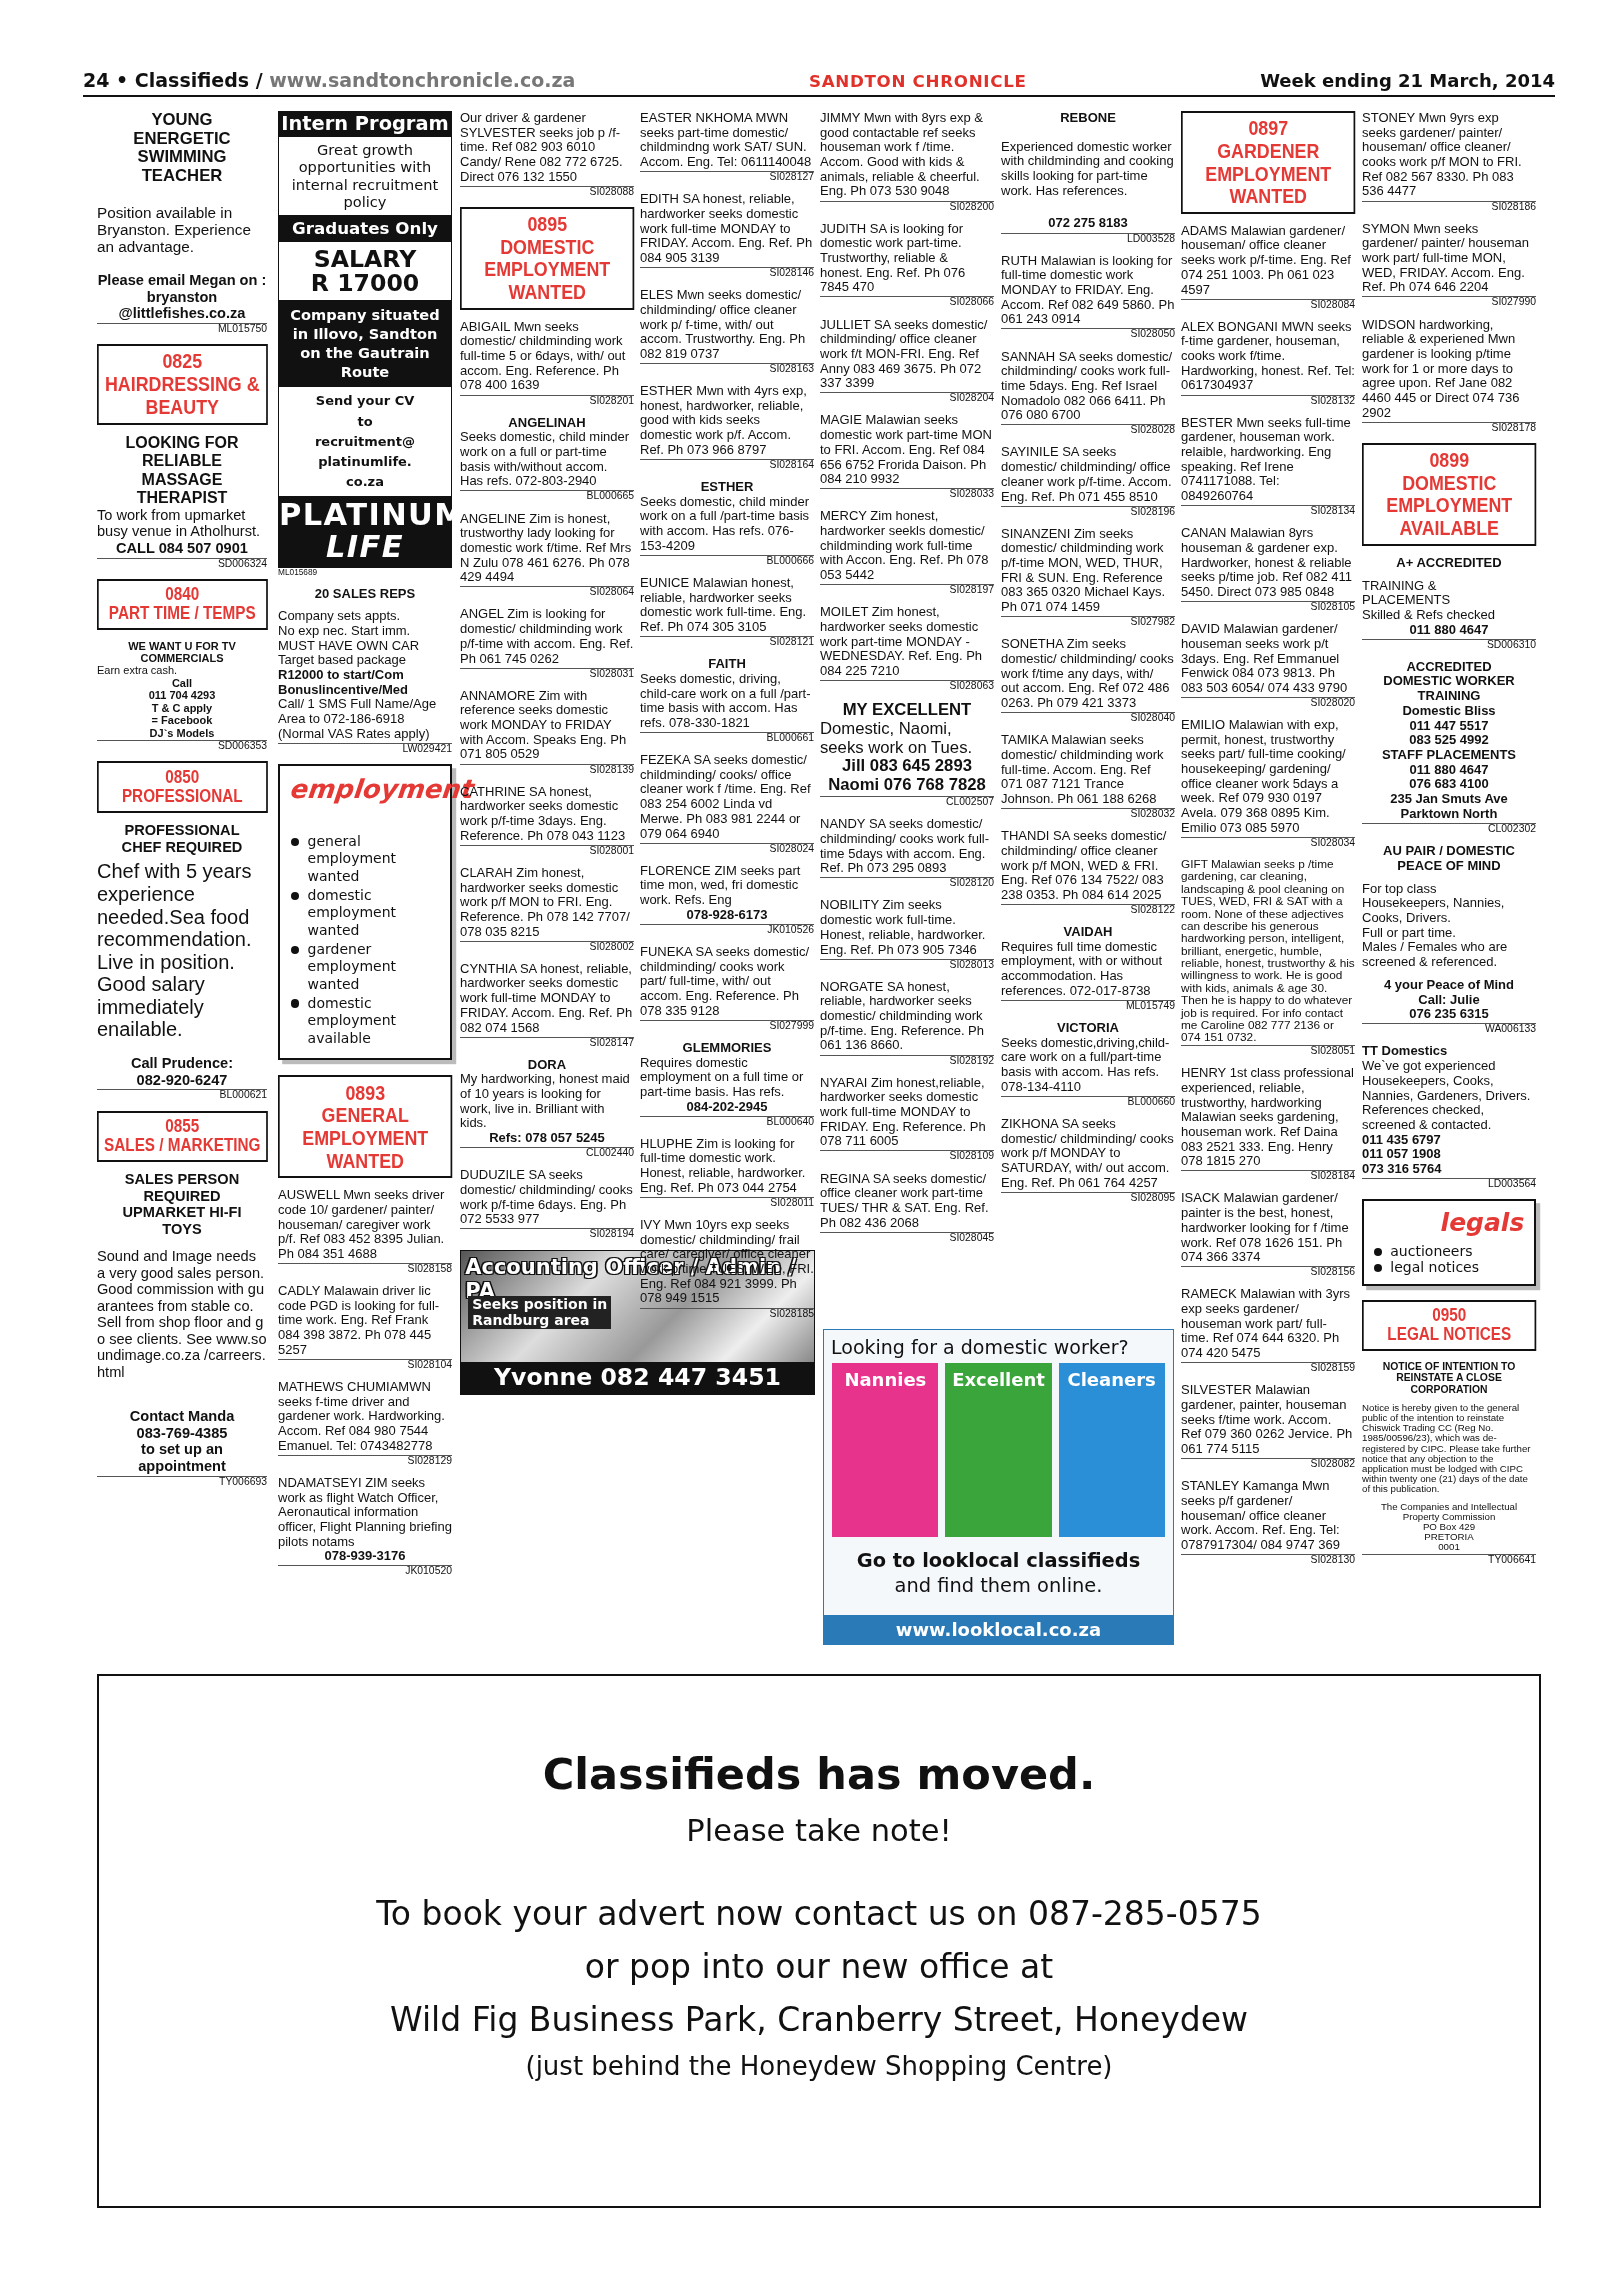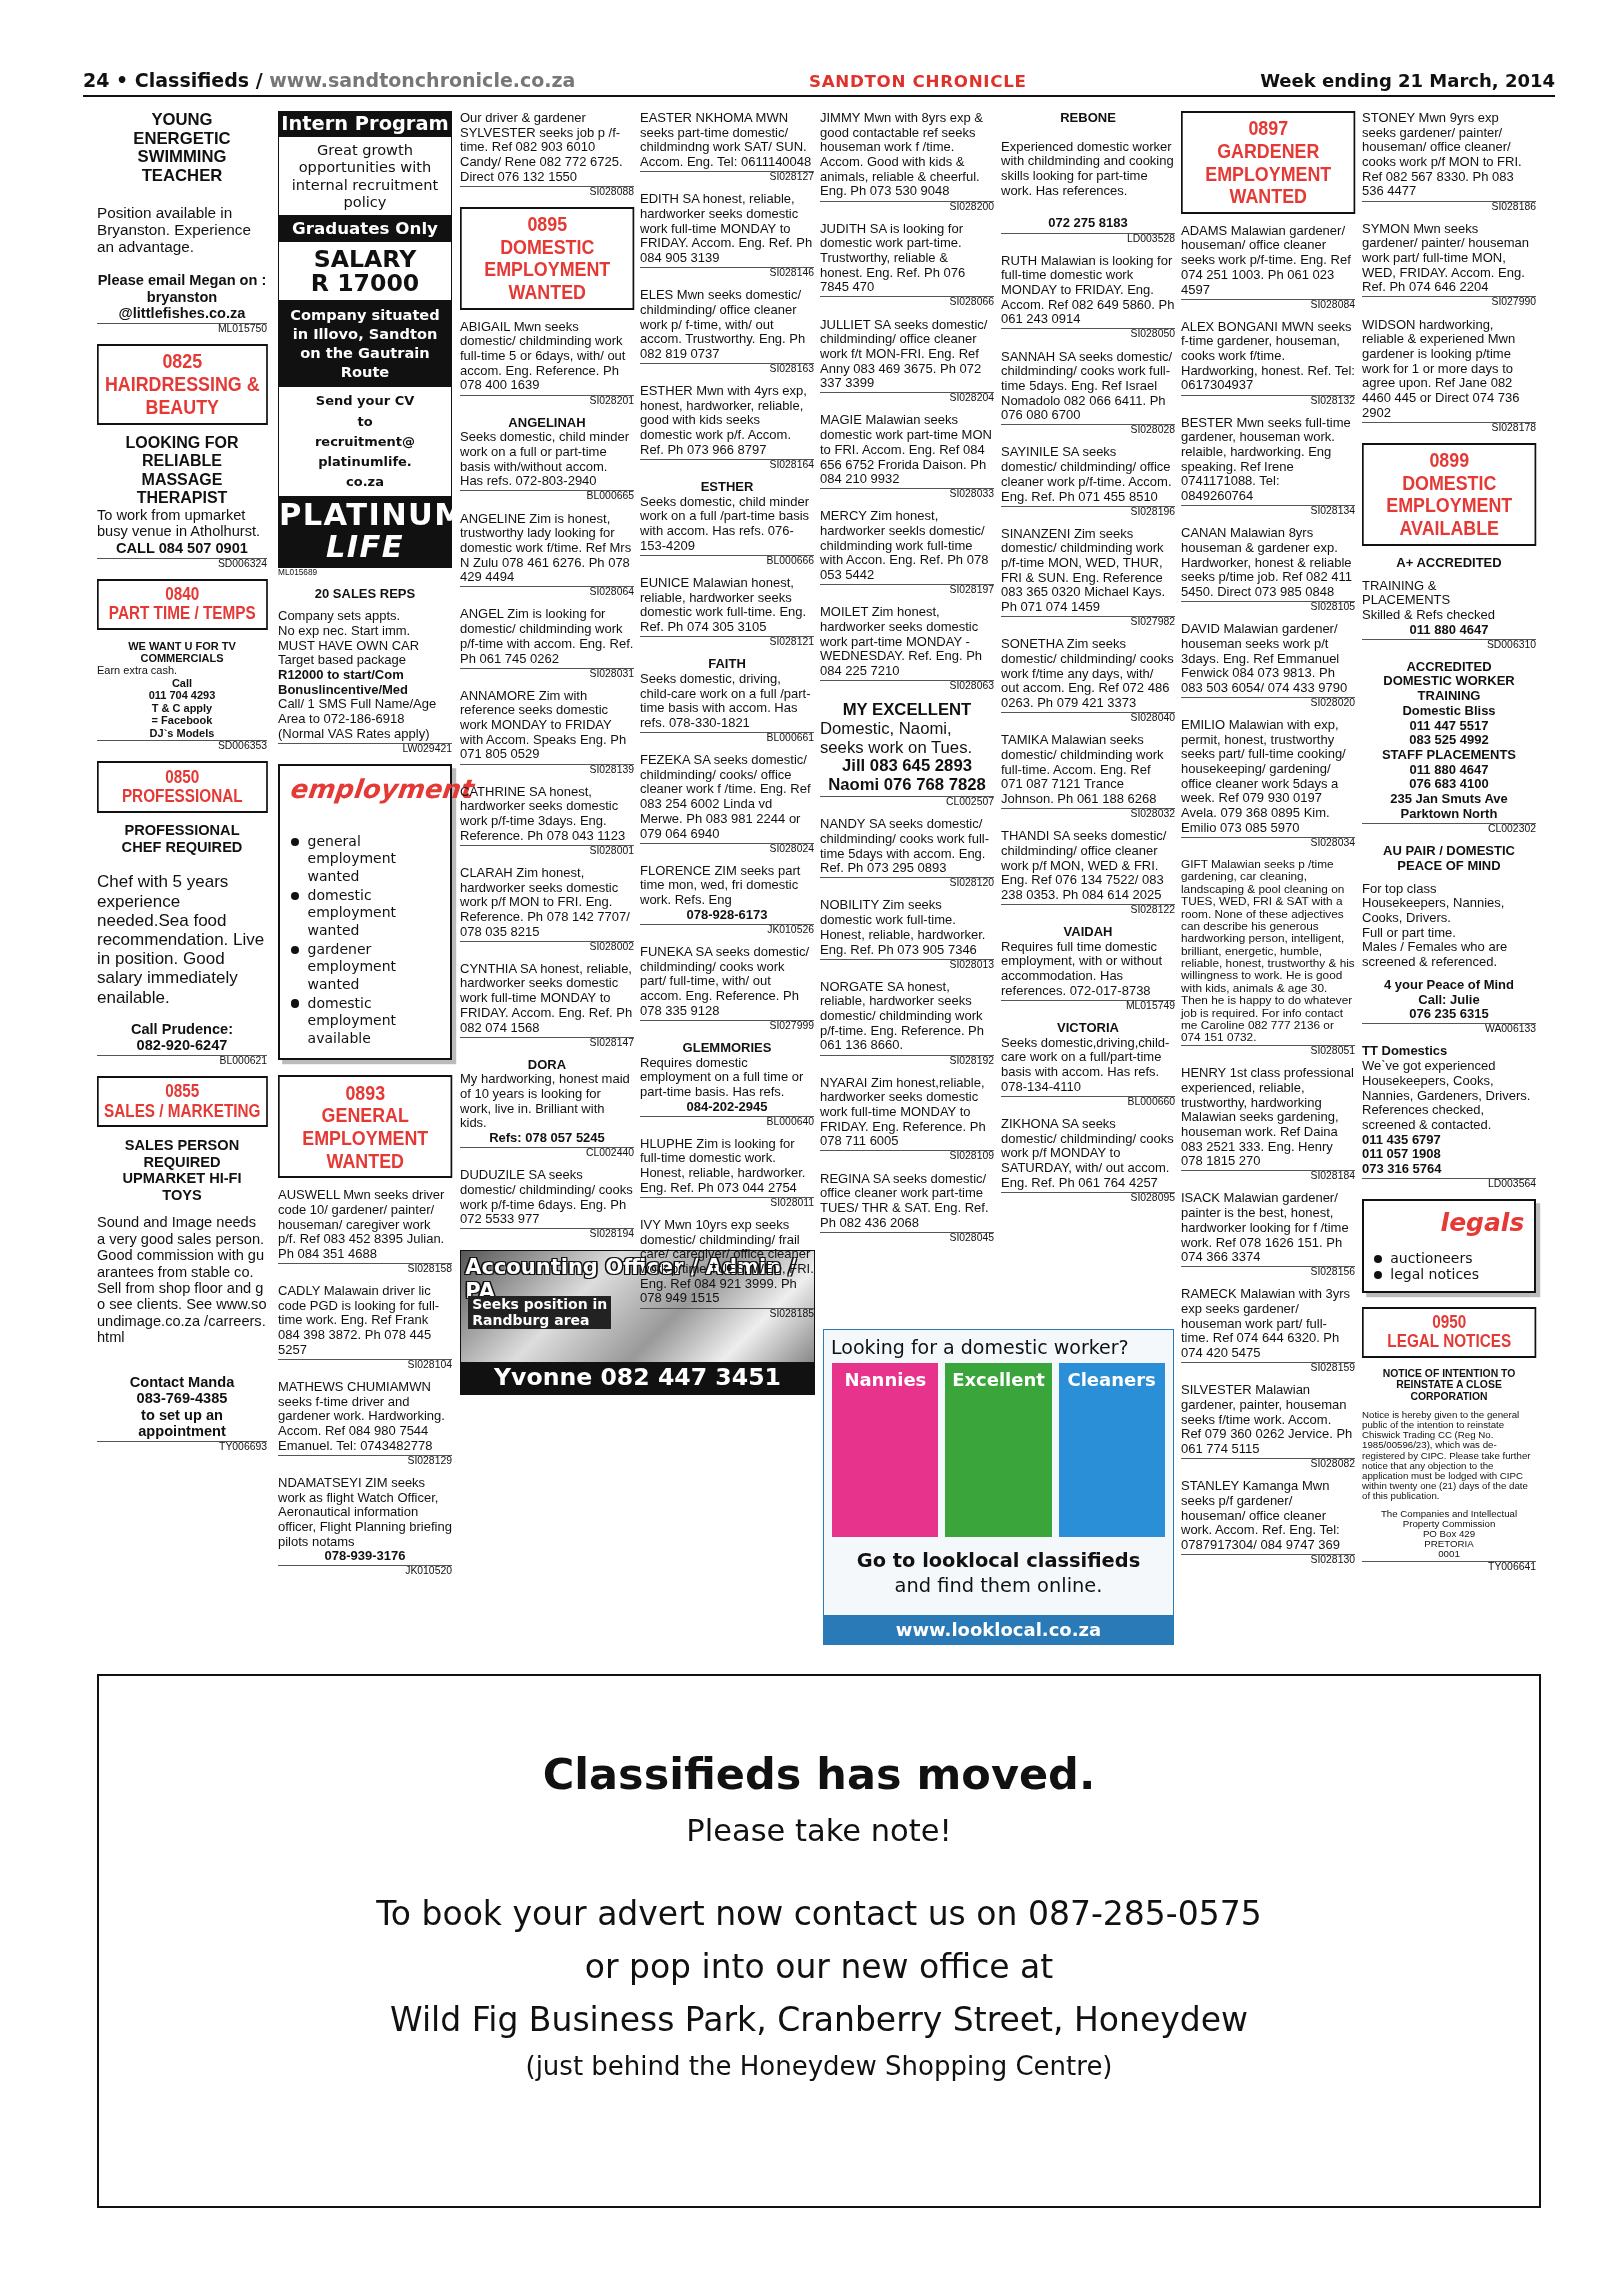--- a/index.html
+++ b/index.html
@@ -49,21 +49,21 @@
   .acct .body .b { font-weight: bold; }
   .acct .foot { background: #111; color: #fff; text-align: center; font-family: "DejaVu Sans", sans-serif; font-weight: bold; font-size: 23.6px; padding: 2.8px 0; }
   .looklocal { position: absolute; left: 823px; top: 1329px; width: 351px; height: 316px; border: 1.4px solid #2a7ab8; background: #f4f8fb; }
   .looklocal .q { font-family: "DejaVu Sans", sans-serif; font-size: 19px; padding: 5.6px 7px; }
   .looklocal .tiles { display: flex; gap: 7px; padding: 0 8.3px; height: 174px; }
   .looklocal .tile { flex: 1; color: #fff; font-family: "DejaVu Sans", sans-serif; font-weight: bold; font-size: 18px; text-align: center; padding-top: 5.6px; }
   .looklocal .go { font-family: "DejaVu Sans", sans-serif; font-size: 19.4px; text-align: center; padding-top: 11px; line-height: 1.3; }
   .looklocal .go .ll { font-weight: bold; }
   .looklocal .url { position: absolute; bottom: 0; left: 0; right: 0; background: #2a7ab8; color: #fff; text-align: center; font-family: "DejaVu Sans", sans-serif; font-weight: bold; font-size: 18px; padding: 4.2px 0; }
   .legals-box { border: 2.1px solid #111; box-shadow: 4.2px 4.2px 0 #bbb; padding: 8.3px 9.7px; margin-bottom: 14px; font-family: "DejaVu Sans", sans-serif; }
-  .legals-box .ct { color: #e53935; font-weight: bold; font-style: italic; font-size: 25px; text-align: right; margin-bottom: 13px; }
+  .legals-box .ct { color: #e53935; font-weight: bold; font-style: italic; font-size: 25px; text-align: right; margin-bottom: 6px; }
   .legals-box ul { list-style: none; font-size: 14px; }
   .legals-box li { display: flex; gap: 8.3px; }
   .legals-box li .dot { width: 8.3px; height: 8.3px; border-radius: 50%; background: #111; margin-top: 4.2px; }
   .notice { position: absolute; left: 97px; top: 1674px; width: 1444px; height: 534px; border: 2.8px solid #111; text-align: center; font-family: "DejaVu Sans", sans-serif; }
   .notice .h { font-weight: bold; font-size: 43px; margin-top: 73px; }
   .notice .s { font-size: 30.5px; margin-top: 14px; }
   .notice .b { font-size: 33px; line-height: 1.6; margin-top: 40px; }
   .notice .b2 { font-size: 26px; }
 </style>
 </head>
@@ -110,21 +110,21 @@
 T &amp; C apply
 = Facebook
 DJ`s Models</div>
     <div class="code">SD006353</div>
   </div>
   <div class="secbox small">0850
 PROFESSIONAL</div>
   <div class="ad">
     <div class="bt" style="white-space:pre-line;font-size:14.6px">PROFESSIONAL
 CHEF REQUIRED</div>
-    <div class="t" style="font-size:17px;margin-top:17px">Chef with 5 years experience needed.Sea food recommendation. Live in position. Good salary immediately enailable.</div>
+    <div class="t" style="font-size:20px;margin-top:5px">Chef with 5 years experience needed.Sea food recommendation. Live in position. Good salary immediately enailable.</div>
     <div class="bt" style="white-space:pre-line;font-size:14.6px;margin-top:14px">Call Prudence:
 082-920-6247</div>
     <div class="code">BL000621</div>
   </div>
   <div class="secbox small">0855
 SALES / MARKETING</div>
   <div class="ad">
     <div class="bt" style="white-space:pre-line;font-size:14.6px">SALES PERSON
 REQUIRED
 UPMARKET HI-FI

